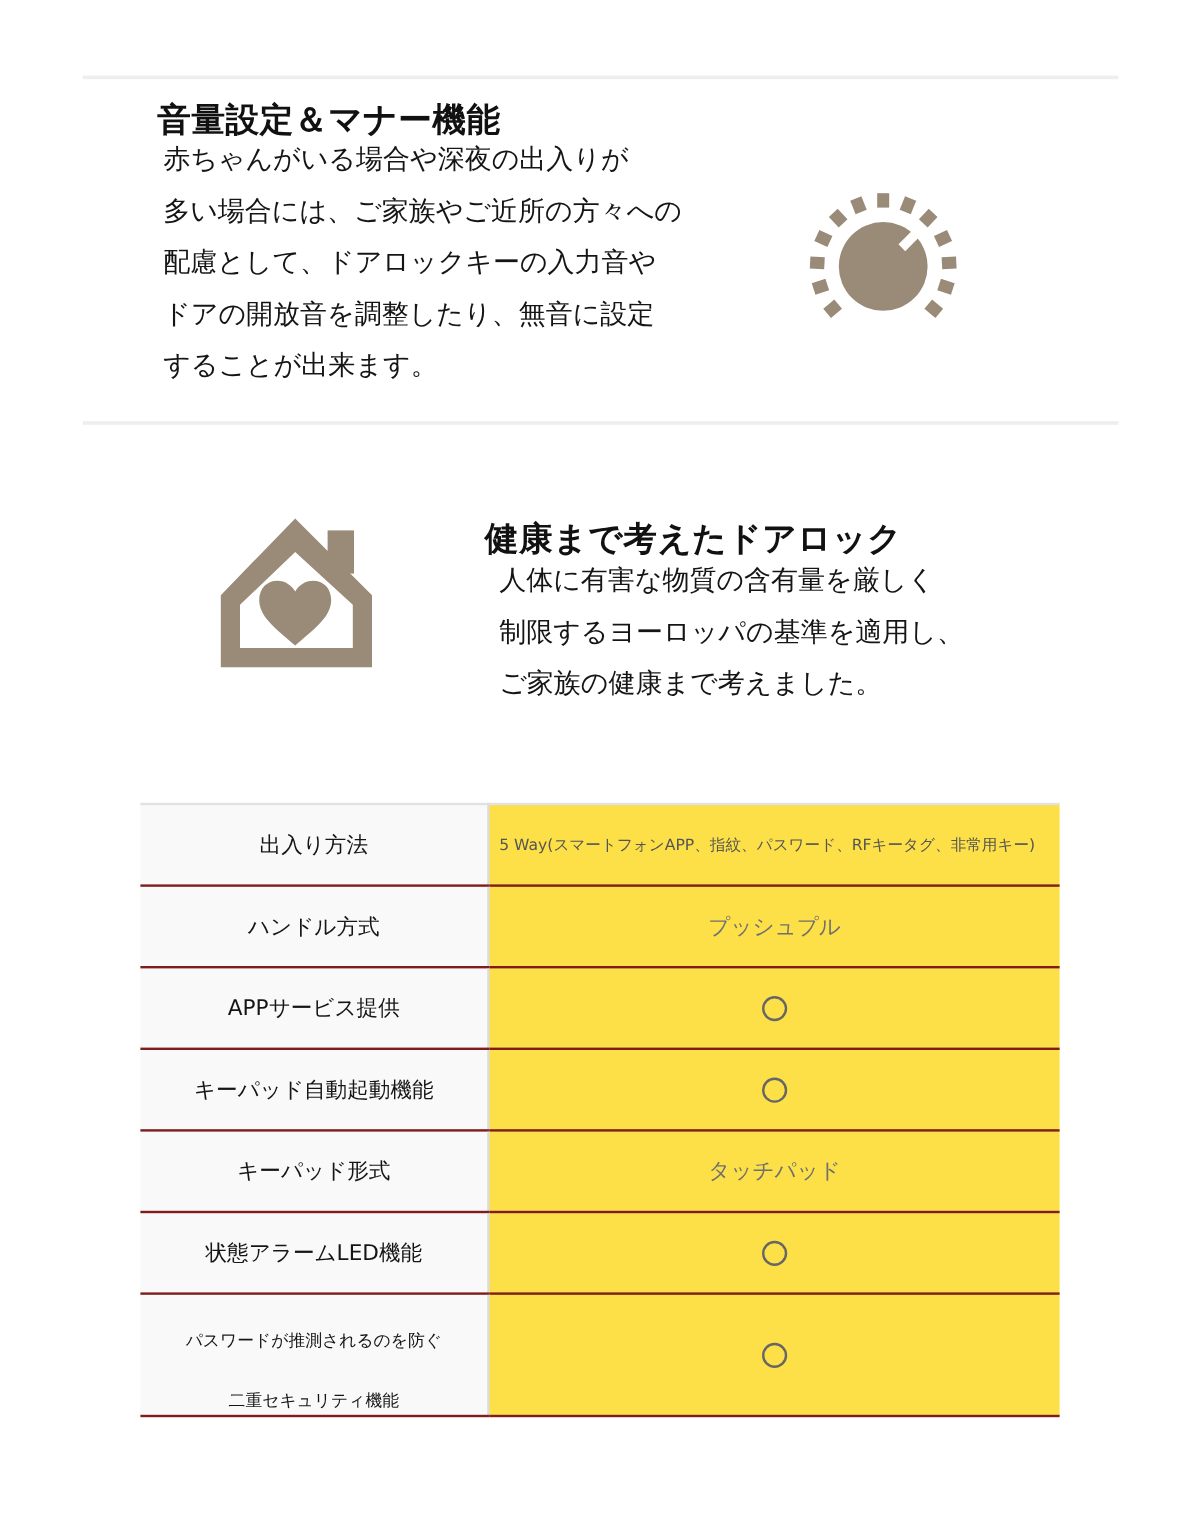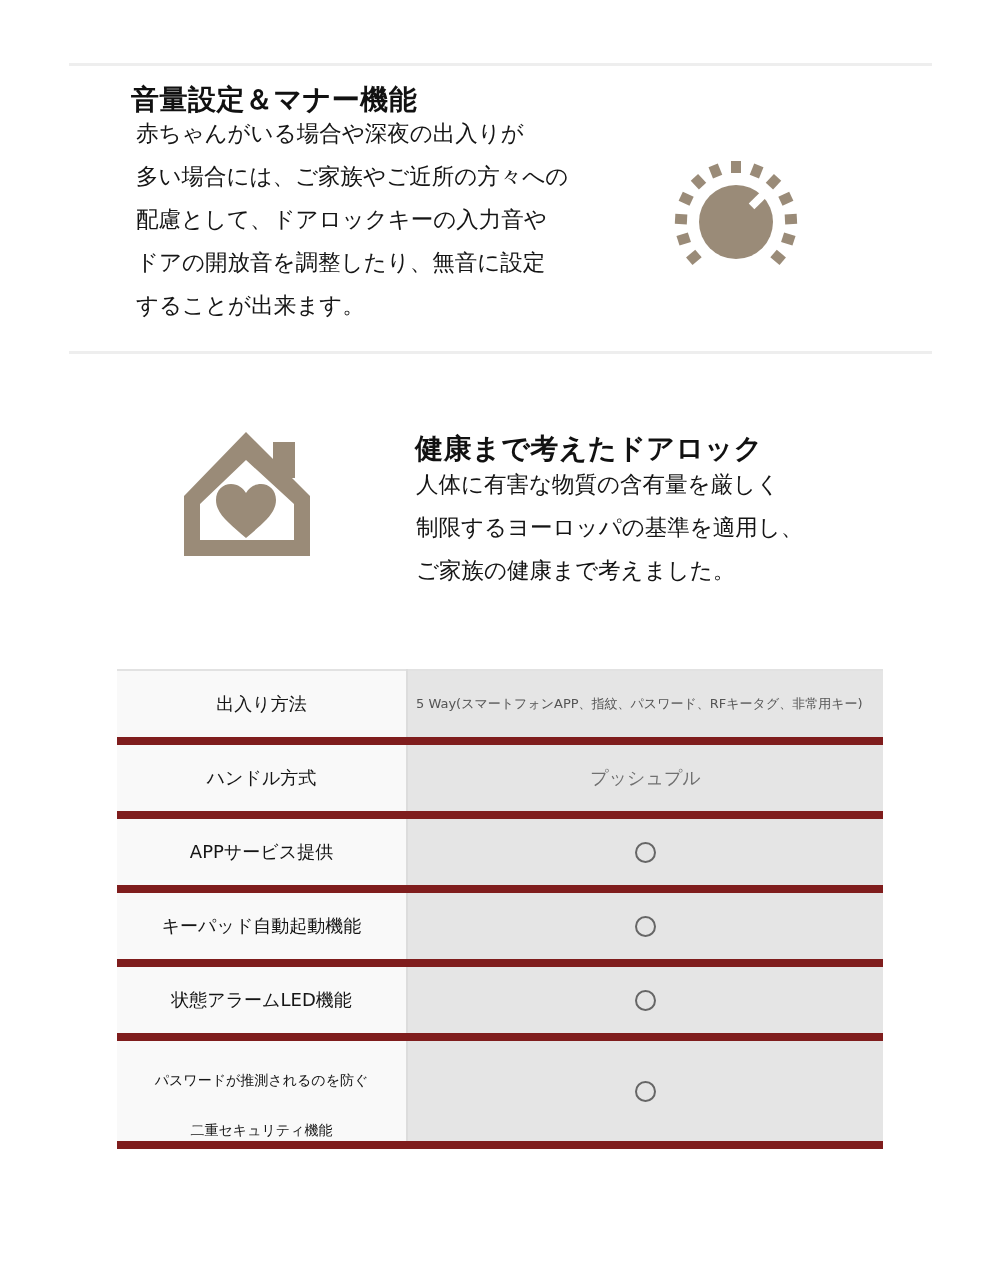--- a/index.html
+++ b/index.html
@@ -22,37 +22,37 @@
       position: absolute; margin: 0; font-size: 22.5px; line-height: 43px;
       color: #151515; white-space: nowrap;
     }
     .section-body span { display: block; }
 
     #vol-title { left: 131px; top: 81px; }
     #vol-body { left: 136px; top: 112px; }
     #vol-icon { position: absolute; left: 666px; top: 152px; width: 140px; height: 120px; }
 
     #health-icon { position: absolute; left: 180px; top: 430px; width: 132px; height: 130px; }
-    #health-title { left: 415px; top: 430px; }
+    #health-title { left: 404px; top: 430px; }
     #health-body { left: 416px; top: 463px; }
 
     .spec-table {
       position: absolute; left: 117px; top: 669px; width: 766px;
       border-collapse: collapse;
     }
     .spec-table td {
-      height: 66px; border-top: 2px solid #e2e2e2; border-bottom: 8px solid #7f1d1d;
+      height: 66px; border-top: 2px solid #e2e2e2; border-bottom: 2px solid #7f1d1d;
       text-align: center; vertical-align: middle; padding: 0;
     }
     .spec-table td.label {
       width: 289px; background: #f9f9f9; border-right: 2px solid #dcdcdc;
       font-size: 18px; font-weight: 500; color: #151515;
     }
     .spec-table td.label.small { font-size: 14px; line-height: 22px; }
-    .spec-table td.value { background: #e5e5e5; font-size: 18px; color: #707070; }
+    .spec-table td.value { background: #fde047; font-size: 18px; color: #707070; }
     .spec-table td.value.small { font-size: 13px; color: #555; text-align: left; padding-left: 8px; }
     .circle-mark {
       display: inline-block; width: 17px; height: 17px; border-radius: 50%;
       border: 2.5px solid #666; vertical-align: middle;
     }
     .label-line { display: block; margin-top: 28px; }
   </style>
 </head>
 <body>
 
@@ -123,20 +123,24 @@
     </tr>
     <tr>
       <td class="label">APPサービス提供</td>
       <td class="value"><span class="circle-mark"></span></td>
     </tr>
     <tr>
       <td class="label">キーパッド自動起動機能</td>
       <td class="value"><span class="circle-mark"></span></td>
     </tr>
     <tr>
+      <td class="label">キーパッド形式</td>
+      <td class="value">タッチパッド</td>
+    </tr>
+    <tr>
       <td class="label">状態アラームLED機能</td>
       <td class="value"><span class="circle-mark"></span></td>
     </tr>
     <tr>
       <td class="label small">
         <span class="label-line">パスワードが推測されるのを防ぐ</span>
         <span class="label-line">二重セキュリティ機能</span>
       </td>
       <td class="value"><span class="circle-mark"></span></td>
     </tr>

